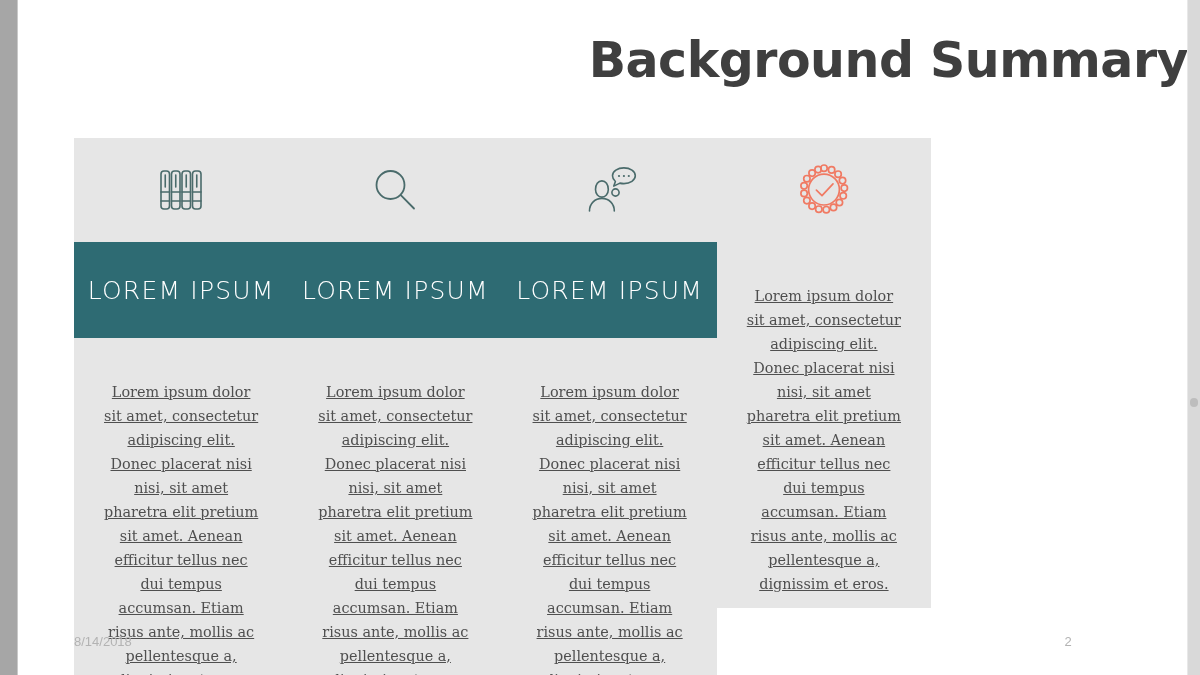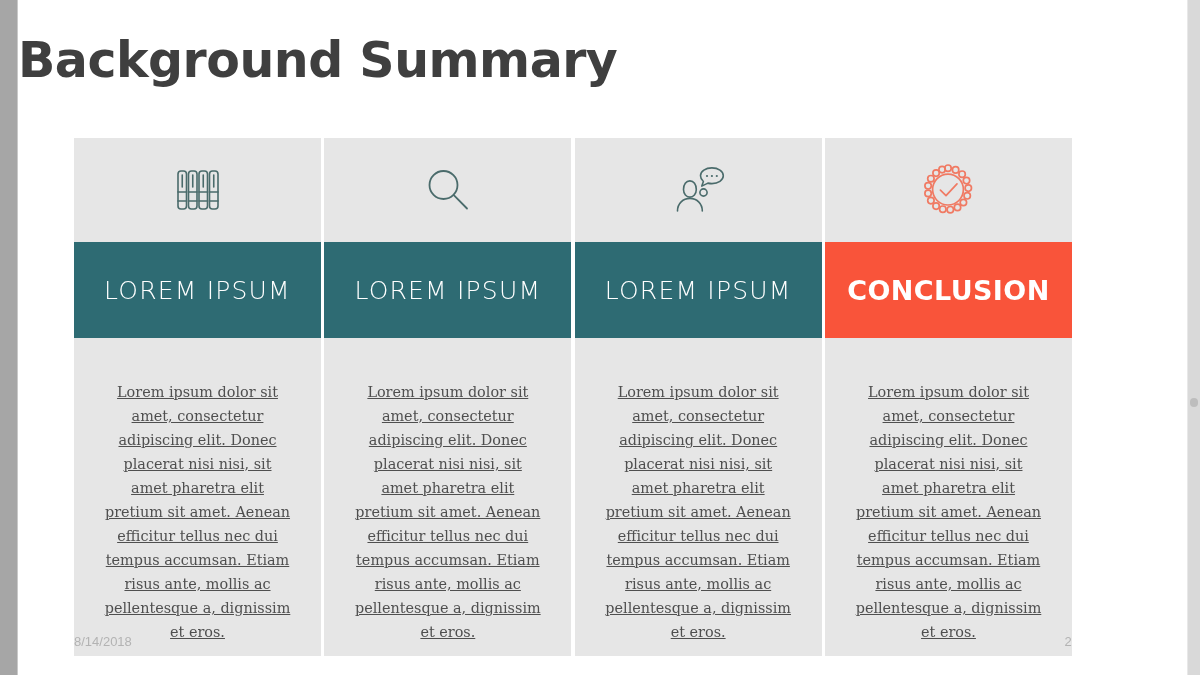--- a/index.html
+++ b/index.html
@@ -69,35 +69,35 @@
     width: 1170px;
     height: 675px;
     background: #ffffff;
   }
 
   .slide-title {
     position: absolute;
     left: 0;
     top: 32px;
     width: 1170px;
-    text-align: left;
+    text-align: right;
     font-family: "DejaVu Sans", sans-serif;
     font-weight: bold;
     font-size: 49px;
     letter-spacing: -0.5px;
     color: #3f3f3f;
     white-space: nowrap;
   }
 
   
   .cards {
     position: absolute;
     left: 56px;
     top: 138px;
-    width: 998px;
+    width: 857px;
     height: 465px;
     display: flex;
     justify-content: space-between;
     border-radius: 32px;
   }
   .card {
     width: 247px;
     height: 465px;
     display: flex;
     flex-direction: column;
@@ -282,23 +282,20 @@
                 <circle cx="6.1" cy="21.8" r="3.2"></circle>
                 <circle cx="8.9" cy="14.7" r="3.2"></circle>
                 <circle cx="14.1" cy="9.1" r="3.2"></circle>
                 <circle cx="20.1" cy="5.6" r="3.2"></circle>
               </g>
               <circle cx="26" cy="25.6" r="15.4"></circle>
               <path d="M18.4 26.2l5.6 5.4 11-11.8"></path>
             </svg>
           </span>
         </div>
-        <div class="card-banner">
-          <span class="card-banner-label">CONCLUSION</span>
-        </div>
         <div class="card-body">
           <p class="card-body-text">Lorem ipsum dolor sit amet, consectetur adipiscing elit. Donec placerat nisi nisi, sit amet pharetra elit pretium sit amet. Aenean efficitur tellus nec dui tempus accumsan. Etiam risus ante, mollis ac pellentesque a, dignissim et eros.</p>
         </div>
       </div>
 
     </div>
 
     <div class="footer-date">8/14/2018</div>
     <div class="footer-page">2</div>
 

